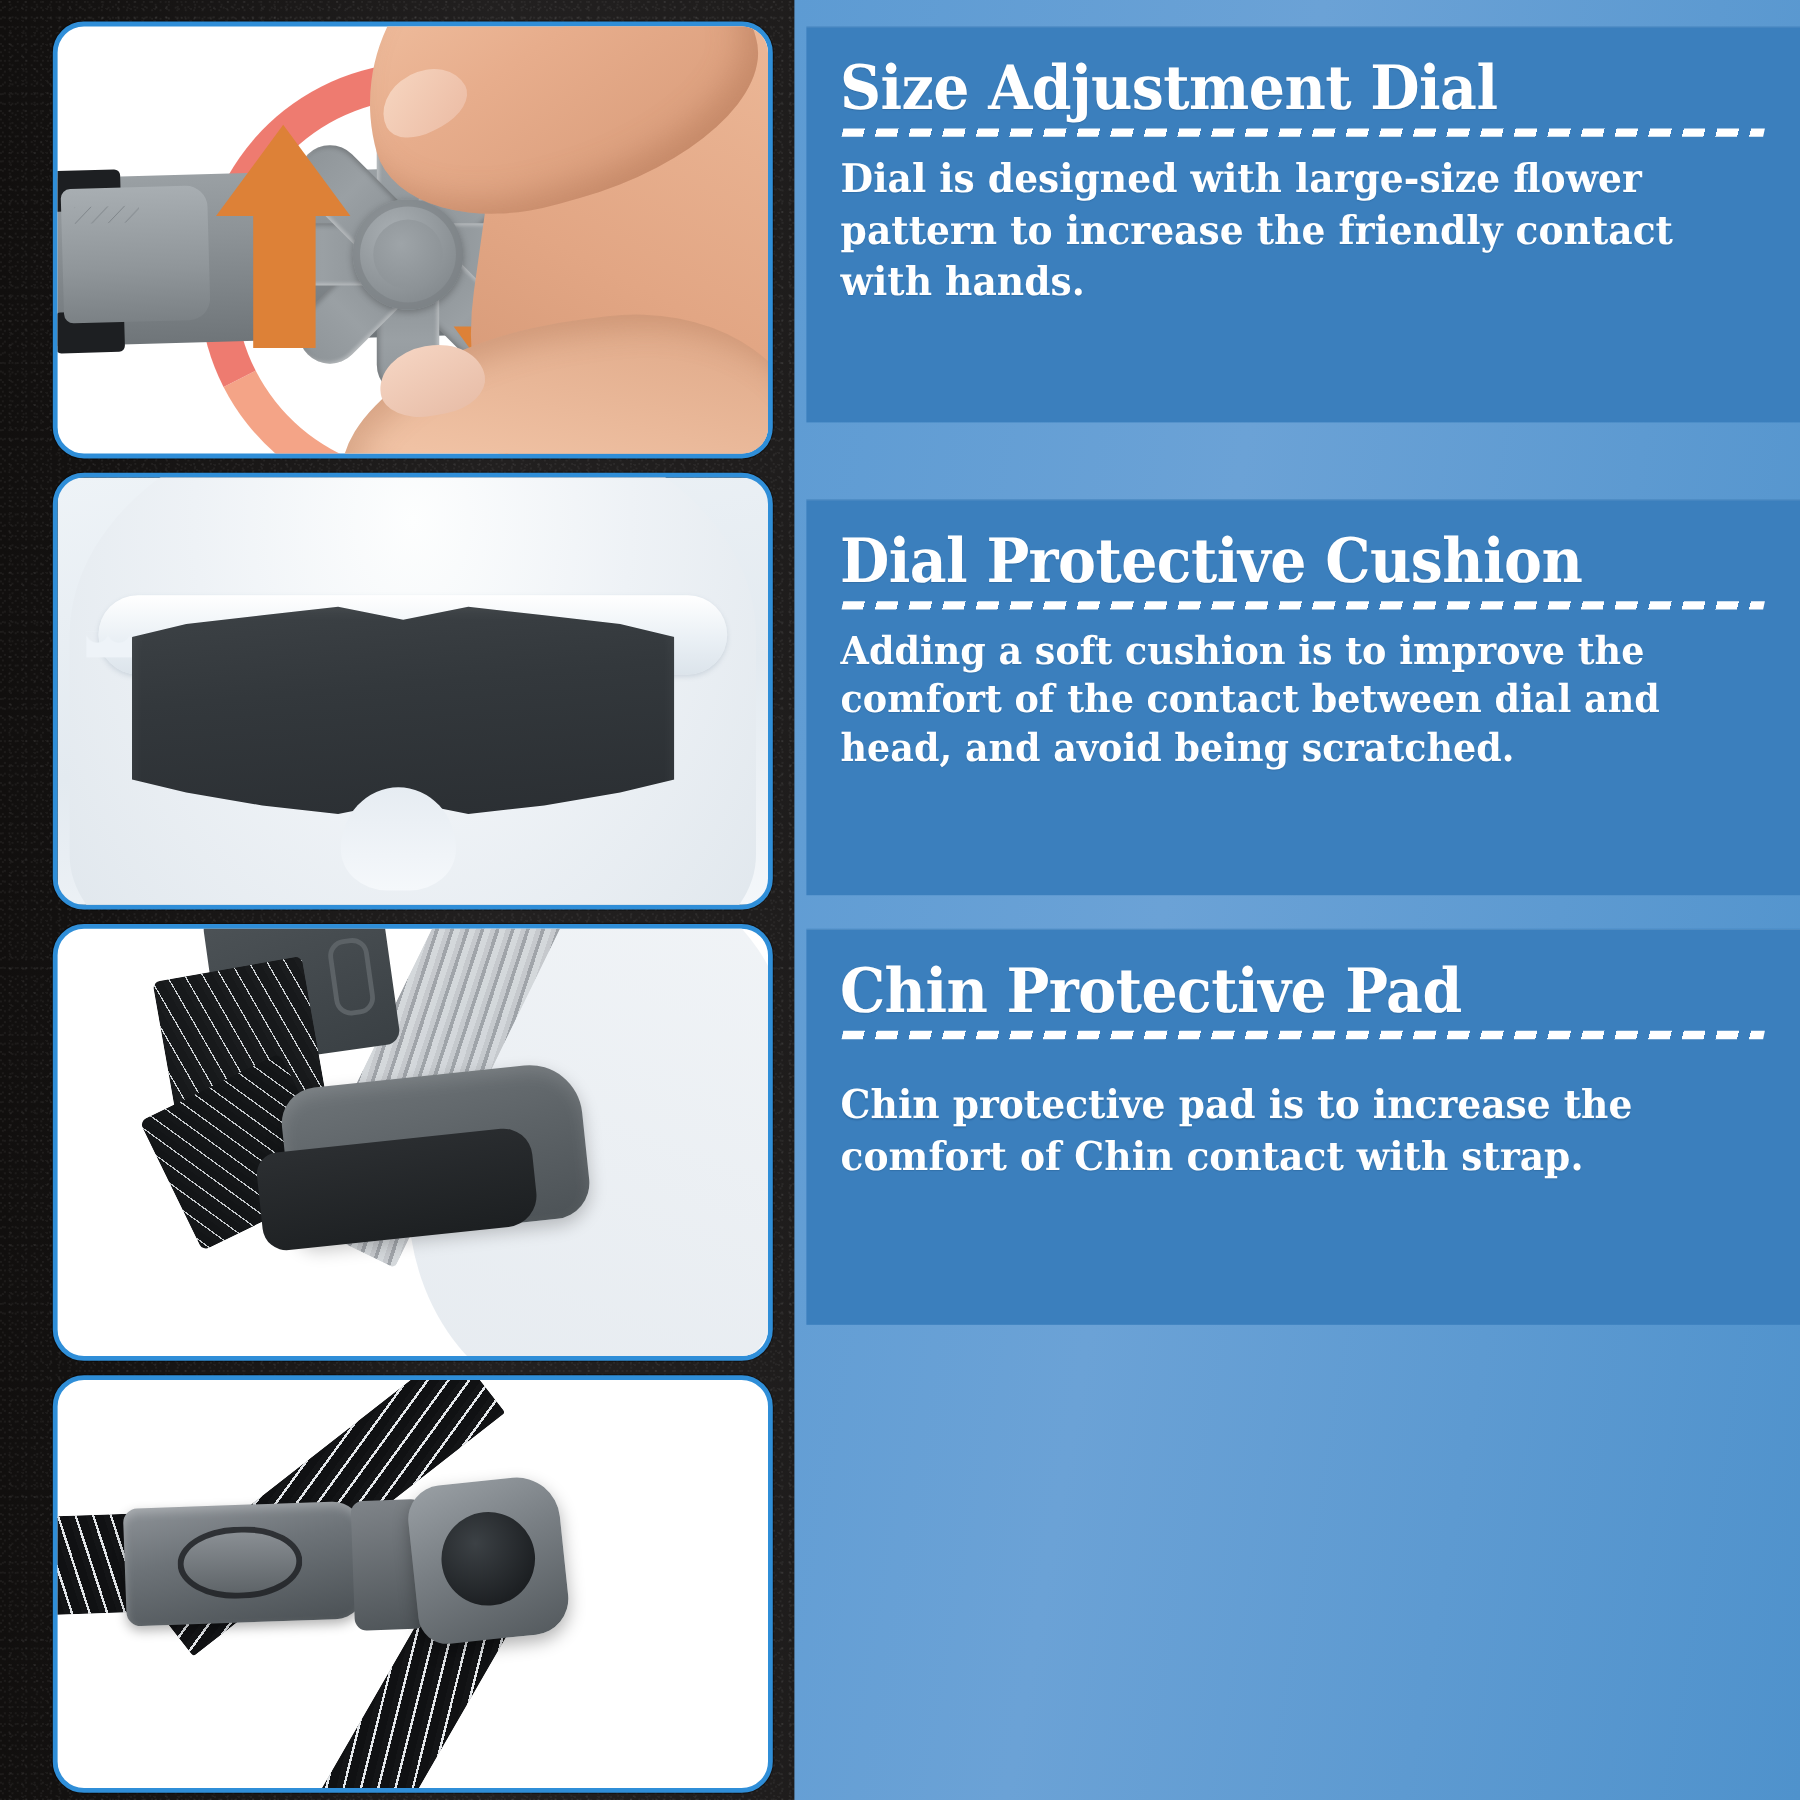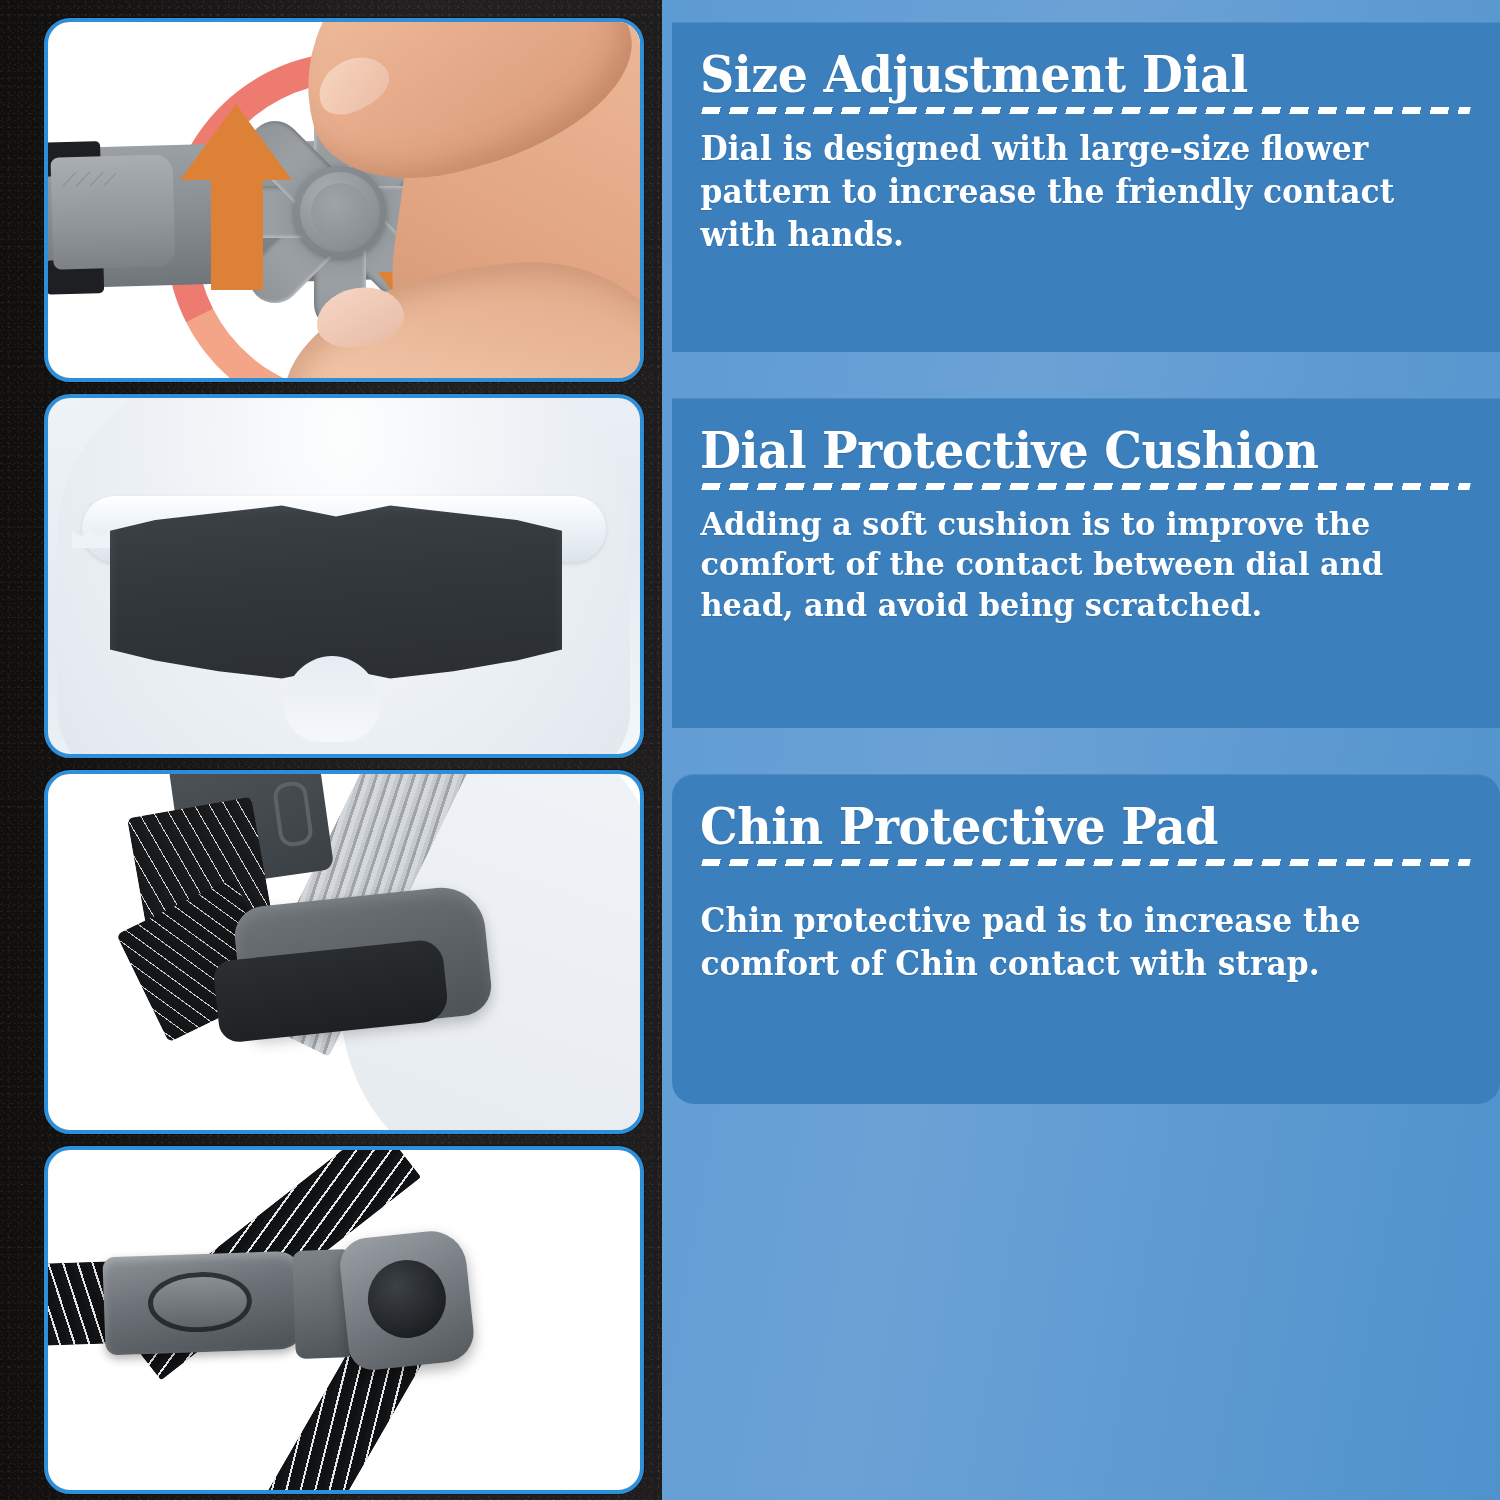--- a/index.html
+++ b/index.html
@@ -269,22 +269,22 @@
   .textcol{
     position:absolute;left:662px;top:0;width:838px;height:1500px;
     background:linear-gradient(100deg,#5d9bd3 0%,#6ba2d6 40%,#4f92cc 100%);
   }
   .tpanel{
     position:absolute;left:10px;width:828px;
     background:#3b7fbd;
     box-shadow:inset 0 1px 0 rgba(255,255,255,.10);
   }
   .p1{top:22px;height:330px;}
-  .p2{top:398px;height:330px;}
-  .p3{top:774px;height:330px;border-radius:22px;}
+  .p2{top:416px;height:330px;}
+  .p3{top:774px;height:330px;}
   .p4{top:1150px;height:330px;}
 
   .heading{
     color:#ffffff;
     font-family:"DejaVu Serif", serif;
     font-weight:bold;
     font-size:51px;
     line-height:1.04;
     letter-spacing:-0.5px;
     padding:26px 30px 0 30px;

